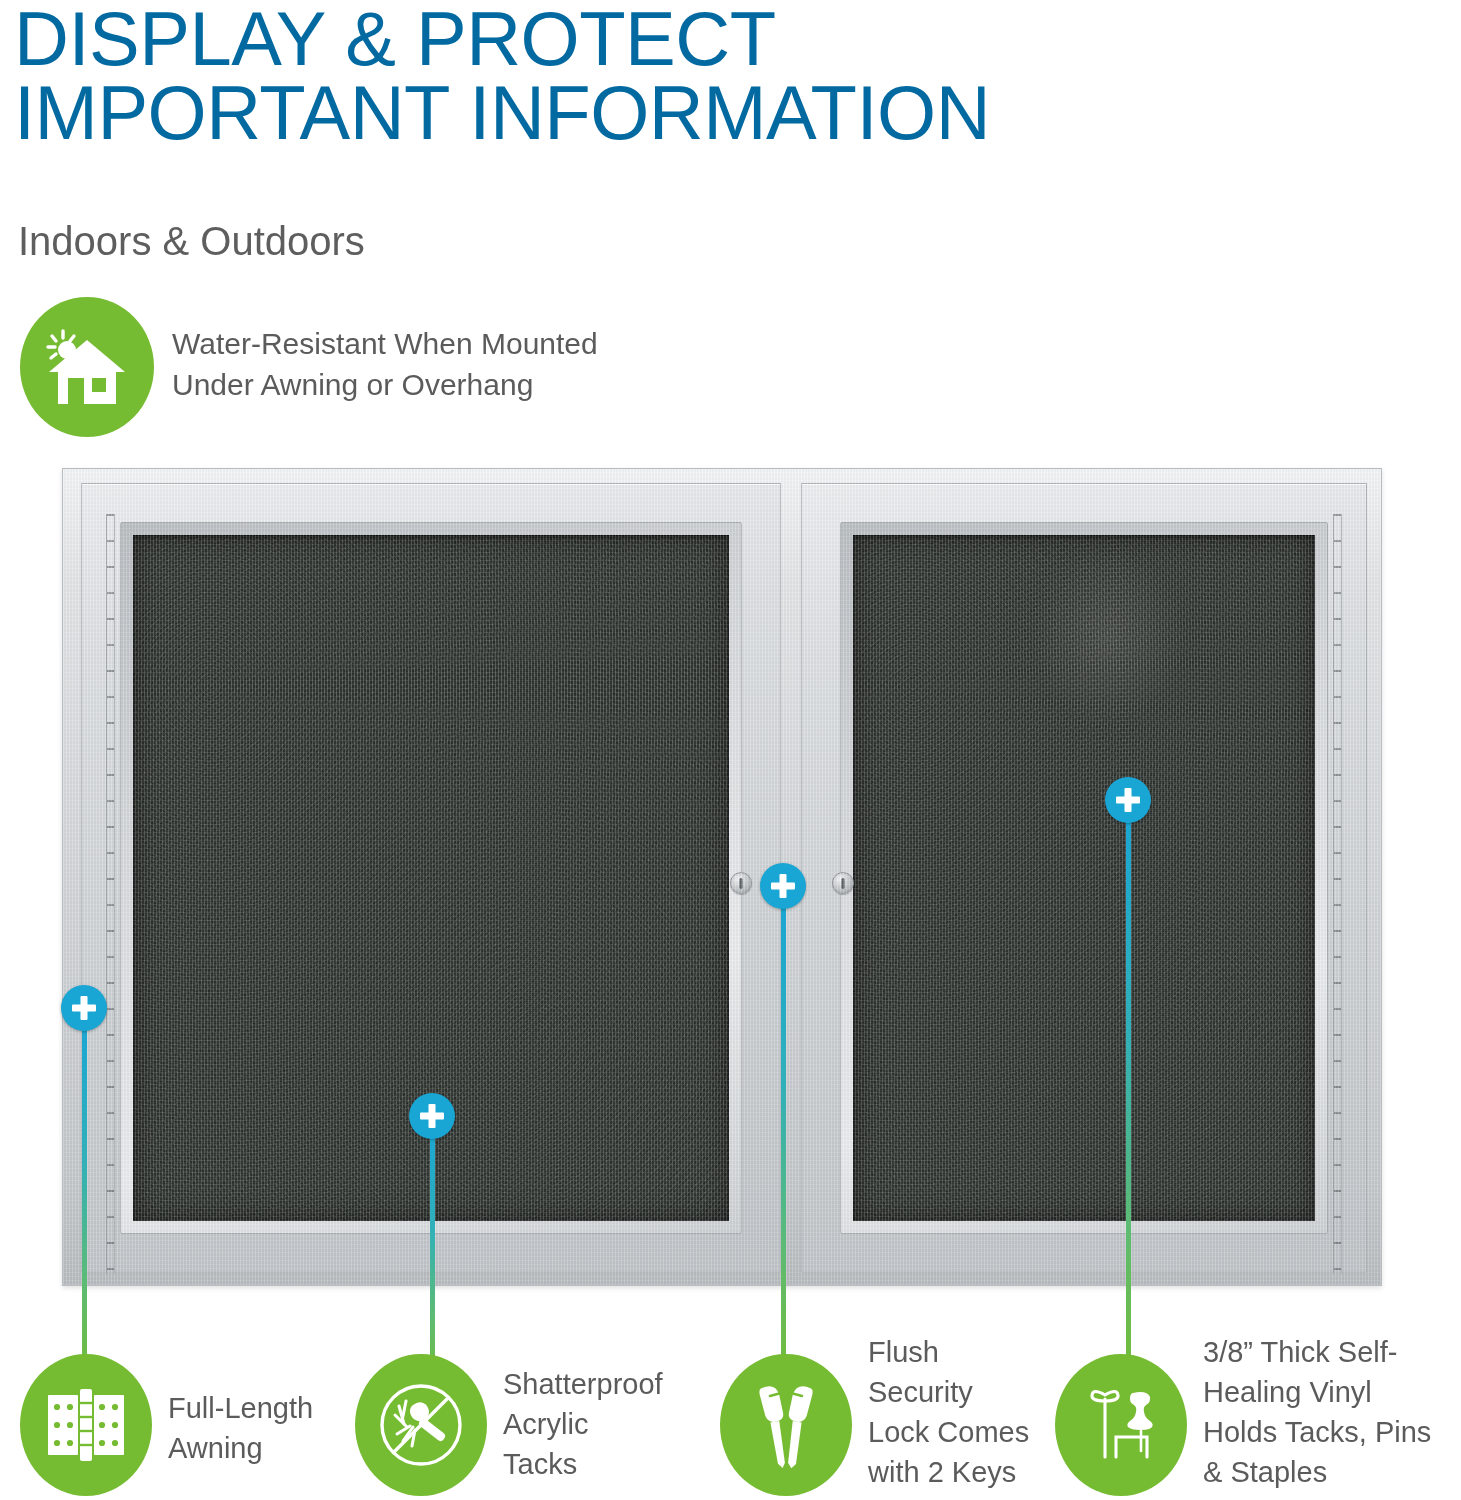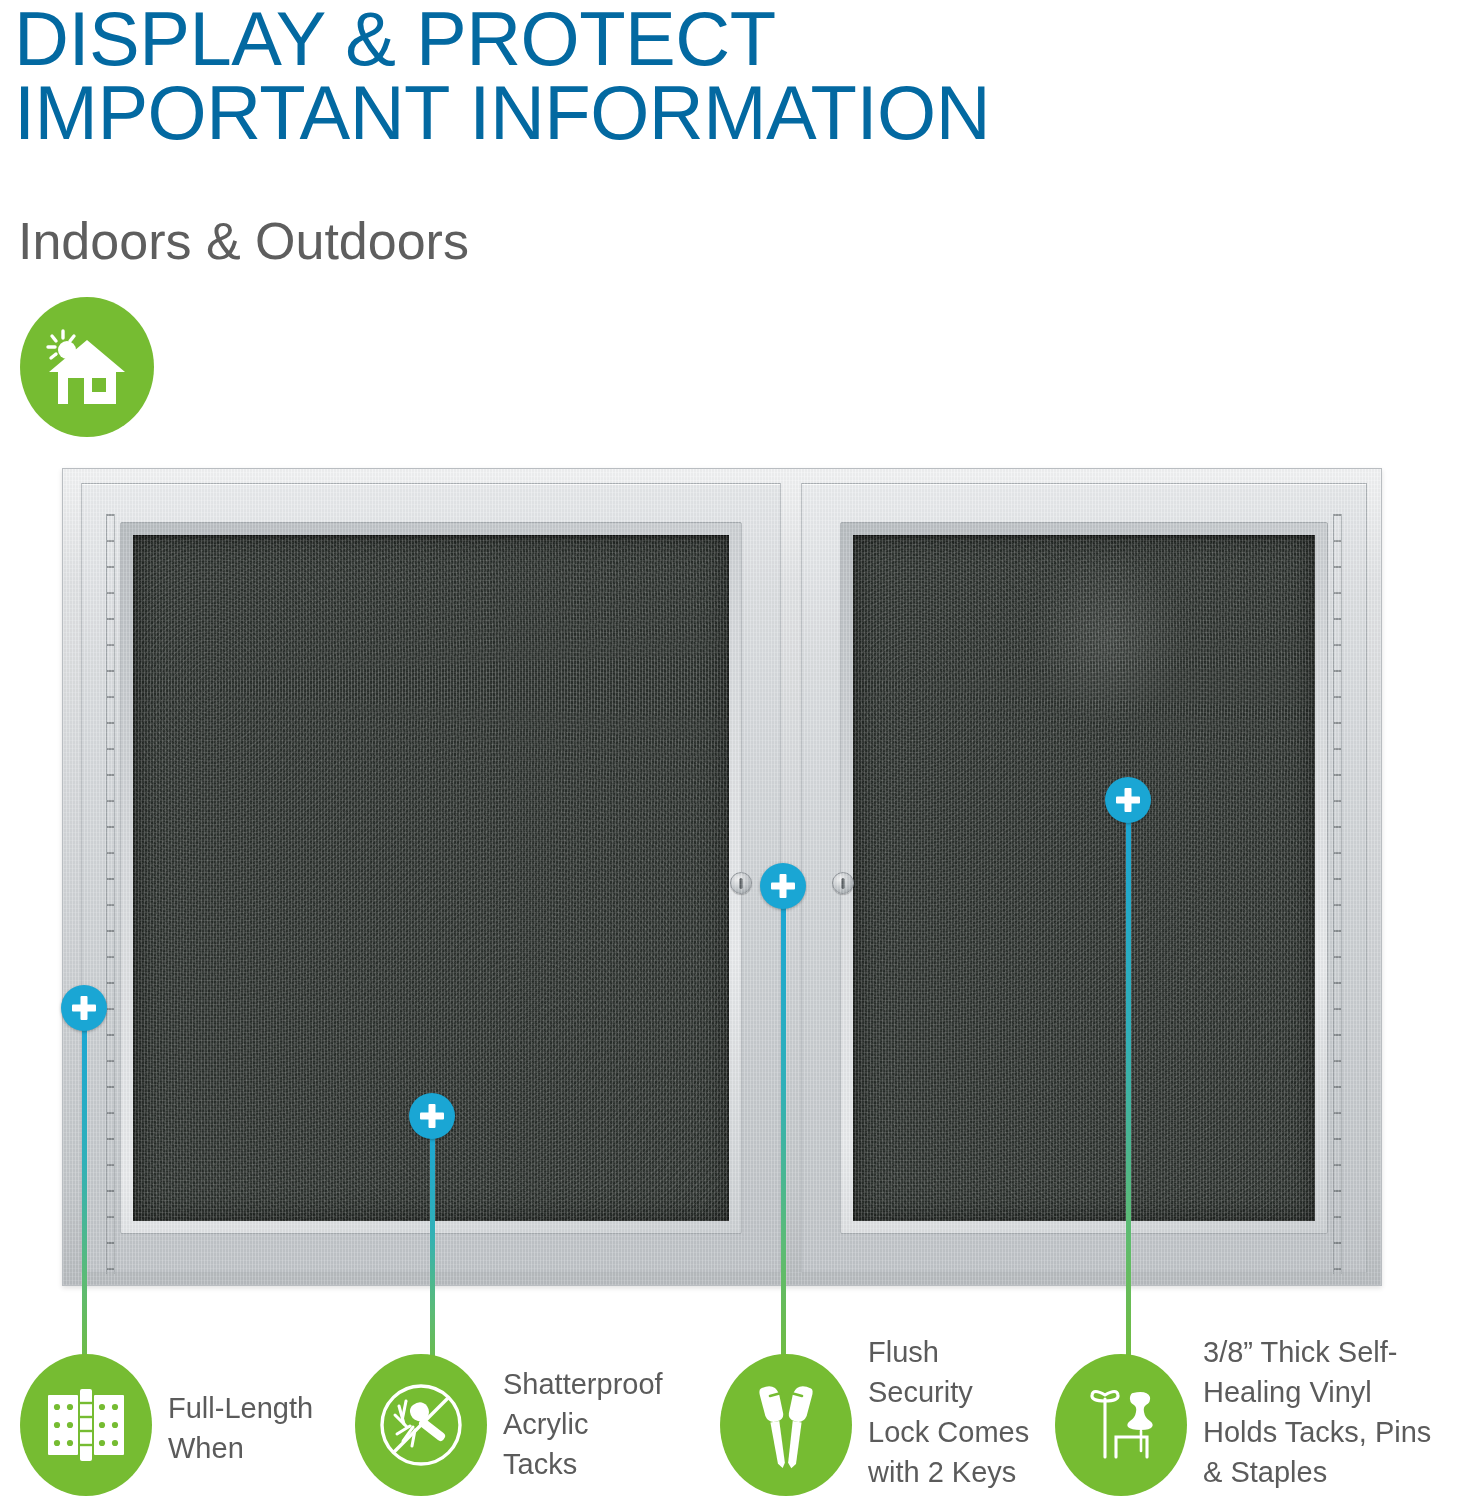--- a/index.html
+++ b/index.html
@@ -32,21 +32,21 @@
     font-weight: 400;
     letter-spacing: -0.5px;
     white-space: pre-line;
   }
 
   .subhead {
     position: absolute;
     left: 18px;
     top: 218px;
     color: #5e5e5e;
-    font-size: 52px;
+    font-size: 40px;
     line-height: 46px;
     font-weight: 300;
     letter-spacing: 0px;
   }
 
   
   .top-feature {
     position: absolute;
     left: 20px;
     top: 297px;
@@ -271,20 +271,22 @@
           <line x1="2" y1="19" x2="9" y2="19"></line>
           <line x1="5" y1="30" x2="10" y2="26"></line>
         </g>
         <circle cx="21" cy="22" r="9"></circle>
 
         <path d="M41 12 L79 44 L70 44 L70 76 L12 76 L12 44 L3 44 Z"></path>
         <rect x="22" y="50" width="16" height="26" fill="#76bc32"></rect>
         <rect x="46" y="50" width="14" height="14" fill="#76bc32"></rect>
       </svg>
     </div>
+    <div class="label">Water-Resistant When Mounted
+Under Awning or Overhang</div>
   </div>
 
   <div id="product">
     <div class="cabinet">
 
       <div class="door left">
         <div class="hinge-strip l"></div>
         <div class="lip">
           <div class="board"></div>
         </div>
@@ -336,21 +338,21 @@
           <circle cx="58" cy="20" r="3.1"></circle>
             <circle cx="71" cy="20" r="3.1"></circle>
           <circle cx="58" cy="38" r="3.1"></circle>
             <circle cx="71" cy="38" r="3.1"></circle>
           <circle cx="58" cy="56" r="3.1"></circle>
             <circle cx="71" cy="56" r="3.1"></circle>
         </g>
       </svg>
     </div>
     <div class="label">Full-Length
-When</div>
+Awning</div>
   </div>
 
   <div class="callout" id="callout-acrylic">
     <div class="badge">
       <svg width="96" height="96" viewBox="0 0 96 96">
         <circle cx="48" cy="48" r="39" fill="none" stroke="#ffffff" stroke-width="3.4"></circle>
         <line x1="20" y1="76" x2="76" y2="20" stroke="#ffffff" stroke-width="3.4"></line>
 
         <g fill="#ffffff">
           <path d="M40 28 q8 -6 14 1 q4 6 0 12 q-3 4 -9 3 q-7 -2 -8 -9 q-0.5 -4 3 -7 Z"></path>

